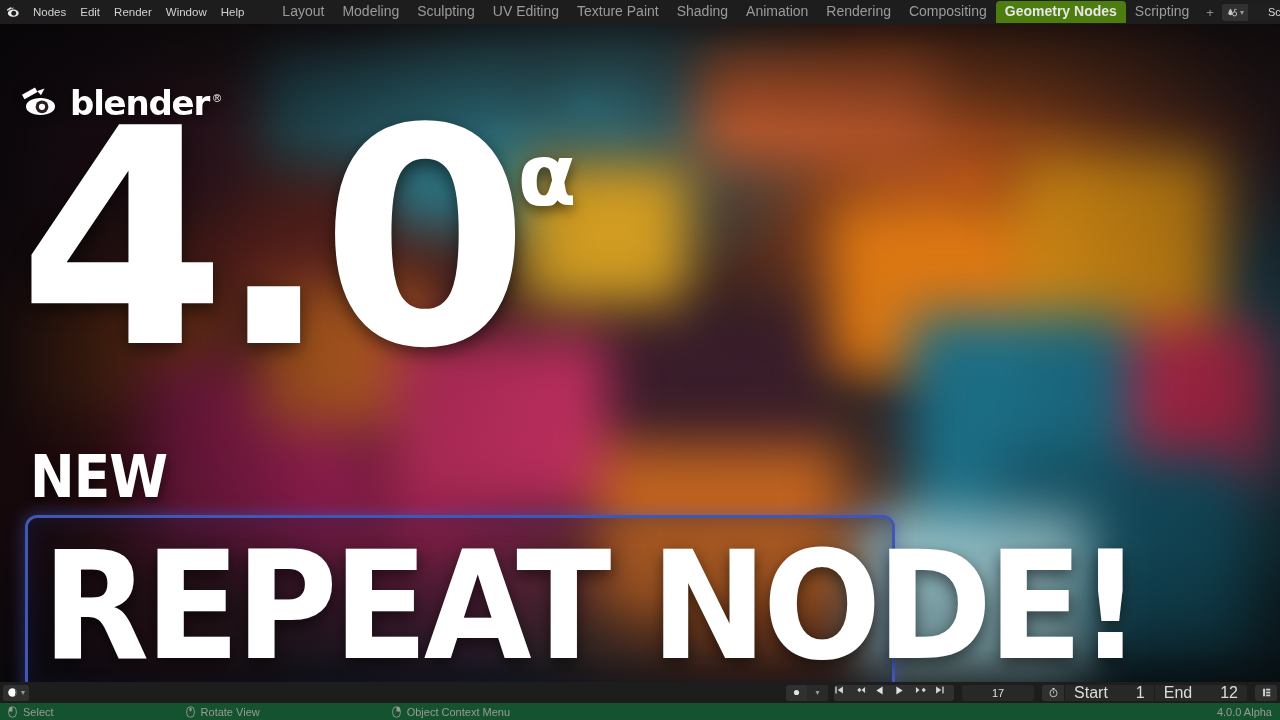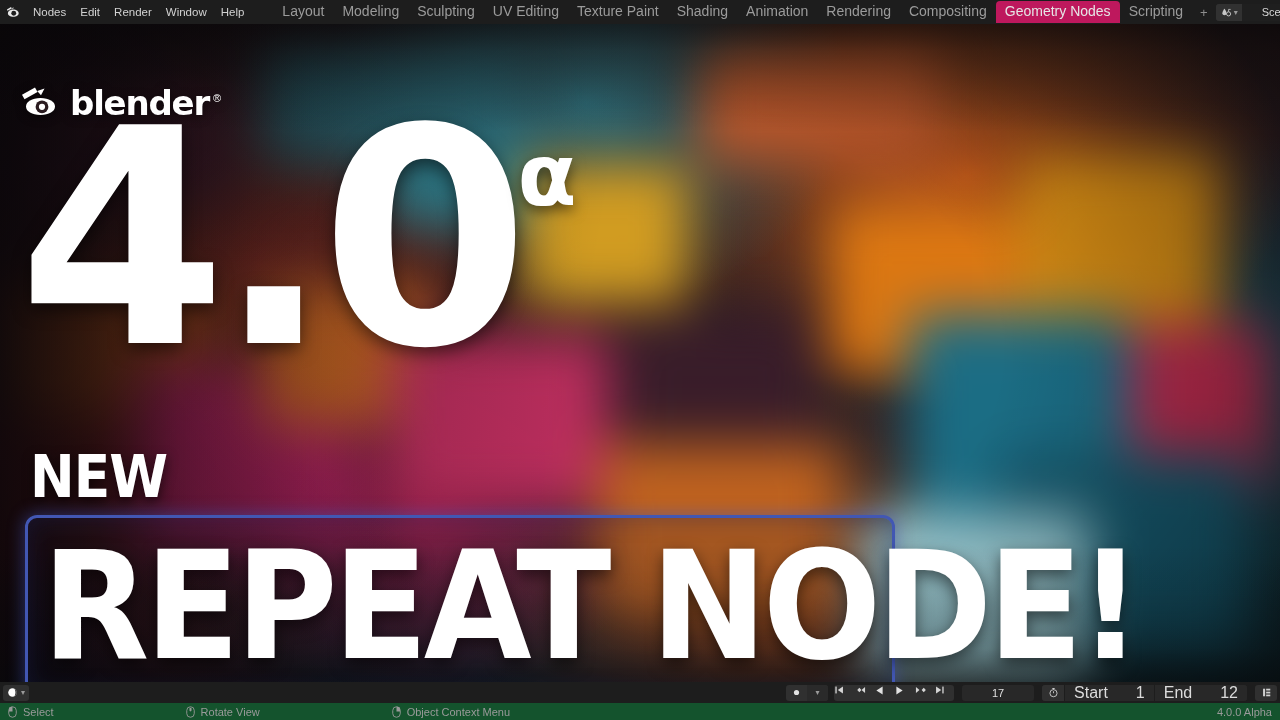--- a/index.html
+++ b/index.html
@@ -57,23 +57,23 @@
   }
   .ws-tab {
     padding: 4px 9px 5px 9px;
     font-size: 14px;
     color: #9b9b9b;
     white-space: nowrap;
     border-radius: 4px 4px 0 0;
     line-height: 13px;
   }
   .ws-tab.active {
-    background: #be185d;
+    background: #4d7c0f;
     color: #e6e6e6;
-    font-weight: normal;
+    font-weight: bold;
   }
   .ws-add {
     padding: 2px 8px;
     color: #8e8e8e;
     font-size: 13px;
   }
 
   .topbar-right {
     margin-left: auto;
     display: flex;

